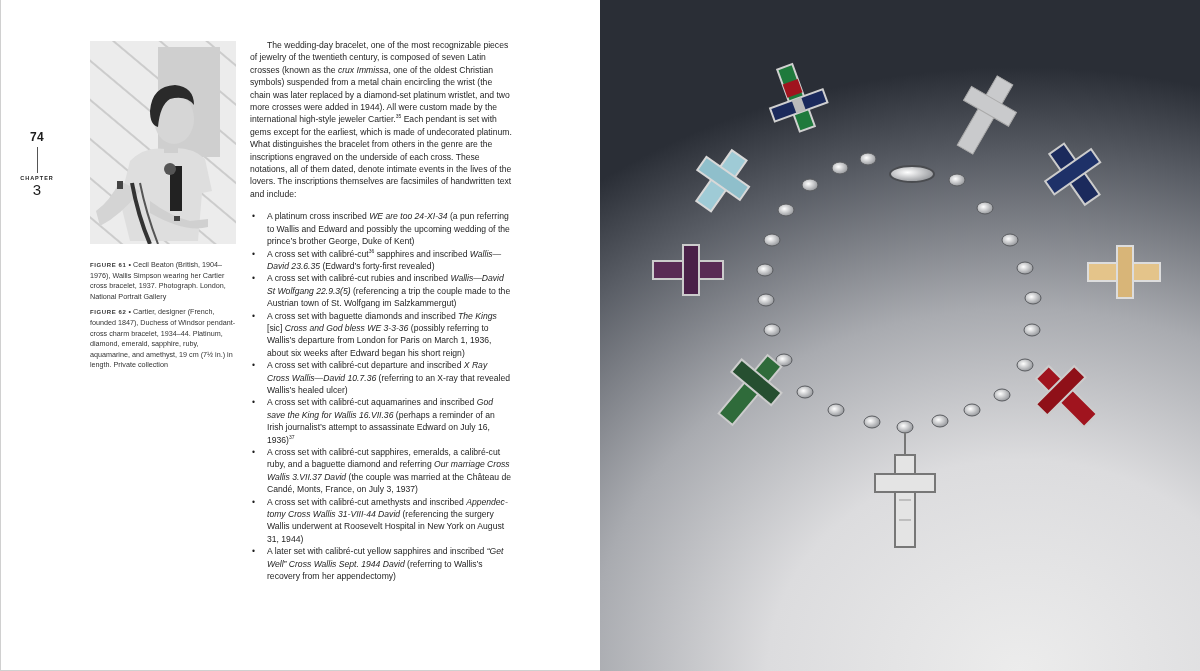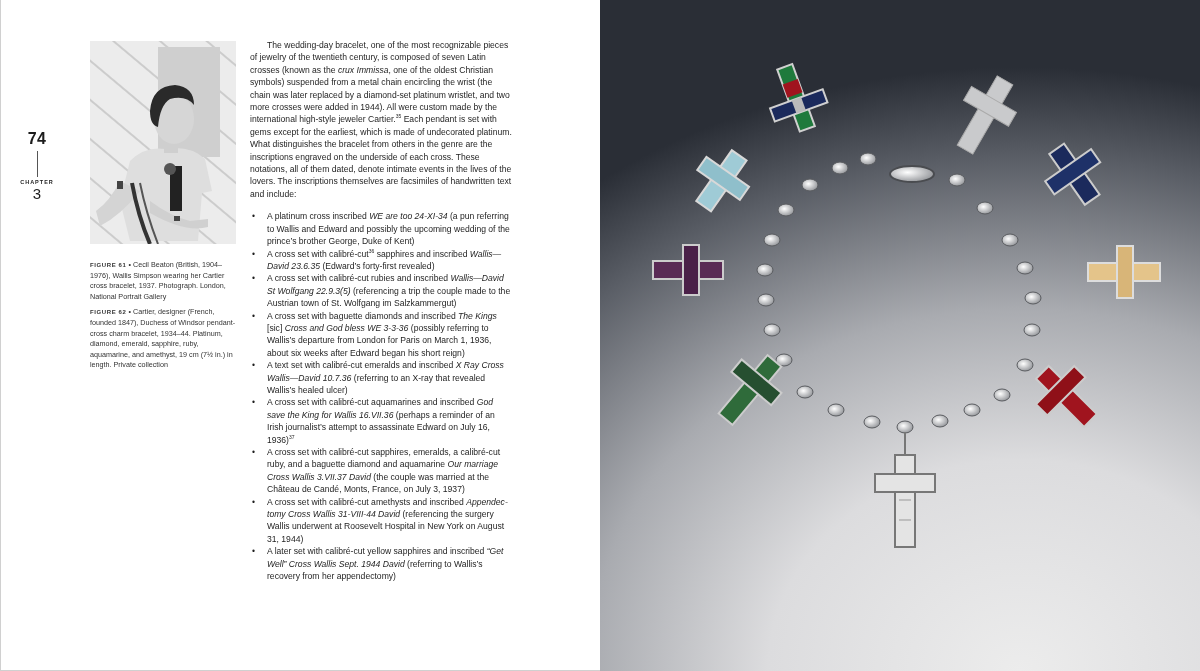--- a/index.html
+++ b/index.html
@@ -2,21 +2,21 @@
 <html><head>
 <meta charset="utf-8">
 <style>
   html,body{margin:0;padding:0;}
   body{width:1200px;height:671px;overflow:hidden;background:#fff;font-family:"Liberation Sans",sans-serif;color:#1c1c1c;position:relative;}
   .spread{position:absolute;inset:0;display:flex;}
   .page-left{position:relative;width:600px;height:671px;background:#fff;border-left:1px solid #d0d0d0;border-bottom:1px solid #d0d0d0;box-sizing:border-box;}
   .page-right{position:relative;width:600px;height:671px;overflow:hidden;
     background:radial-gradient(ellipse 120% 90% at 70% 100%, #ececec 0%, #dcdcde 35%, #a9abb0 60%, #5a5e66 85%, #2a2e36 100%);}
   .folio{position:absolute;left:18px;top:130px;width:36px;text-align:center;}
-  .folio-num{font-size:16px;font-weight:bold;letter-spacing:.3px;}
+  .folio-num{font-size:12px;font-weight:bold;letter-spacing:.3px;}
   .folio-rule{width:1px;height:26px;background:#555;margin:3px auto 2px;}
   .folio-chapter{font-size:5.5px;letter-spacing:1px;font-weight:bold;}
   .folio-chapnum{font-size:15px;line-height:15px;margin-top:1px;}
   .photo{position:absolute;left:89px;top:41px;width:146px;height:203px;overflow:hidden;
     background:linear-gradient(90deg,#d9d9d9 0%,#efefef 40%,#e6e6e6 60%,#f0f0f0 100%);}
   .captions{position:absolute;left:89px;top:260px;width:150px;font-size:7.2px;line-height:10.6px;color:#333;}
   .captions p{margin:0 0 5px 0;}
   .fig-label{font-weight:bold;font-size:6px;letter-spacing:.6px;}
   .body-text{position:absolute;left:249px;top:39px;width:262px;font-size:8.6px;line-height:12.4px;color:#1e1e1e;}
   .body-text p{margin:0;}
@@ -85,23 +85,23 @@
     </div>
 
     <div class="body-text">
       <p class="indent"><span>The wedding-day bracelet, one of the most recognizable pieces of jewelry of the twentieth century, is composed of seven Latin crosses (known as the </span><i>crux Immissa</i><span>, one of the oldest Christian symbols) suspended from a metal chain encircling the wrist (the chain was later replaced by a diamond-set platinum wristlet, and two more crosses were added in 1944). All were custom made by the international high-style jeweler Cartier.</span><sup>35</sup><span> Each pendant is set with gems except for the earliest, which is made of undecorated platinum. What distinguishes the bracelet from others in the genre are the inscriptions engraved on the underside of each cross. These notations, all of them dated, denote intimate events in the lives of the lovers. The inscriptions themselves are facsimiles of handwritten text and include:</span></p>
 
       <ul>
         <li><span class="bullet">•</span><span>A platinum cross inscribed </span><i>WE are too 24-XI-34</i><span> (a pun referring to Wallis and Edward and possibly the upcoming wedding of the prince’s brother George, Duke of Kent)</span></li>
         <li><span class="bullet">•</span><span>A cross set with calibré-cut</span><sup>36</sup><span> sapphires and inscribed </span><i>Wallis—David 23.6.35</i><span> (Edward’s forty-first revealed)</span></li>
         <li><span class="bullet">•</span><span>A cross set with calibré-cut rubies and inscribed </span><i>Wallis—David St Wolfgang 22.9.3(5)</i><span> (referencing a trip the couple made to the Austrian town of St. Wolfgang im Salzkammergut)</span></li>
         <li><span class="bullet">•</span><span>A cross set with baguette diamonds and inscribed </span><i>The Kings</i><span> [sic] </span><i>Cross and God bless WE 3-3-36</i><span> (possibly referring to Wallis’s departure from London for Paris on March 1, 1936, about six weeks after Edward began his short reign)</span></li>
-        <li><span class="bullet">•</span><span>A text set with calibré-cut emeralds and inscribed </span><i>X Ray Cross Wallis—David 10.7.36</i><span> (referring to an X-ray that revealed Wallis’s healed ulcer)</span></li>
+        <li><span class="bullet">•</span><span>A cross set with calibré-cut departure and inscribed </span><i>X Ray Cross Wallis—David 10.7.36</i><span> (referring to an X-ray that revealed Wallis’s healed ulcer)</span></li>
         <li><span class="bullet">•</span><span>A cross set with calibré-cut aquamarines and inscribed </span><i>God save the King for Wallis 16.VII.36</i><span> (perhaps a reminder of an Irish journalist’s attempt to assassinate Edward on July 16, 1936)</span><sup>37</sup></li>
-        <li><span class="bullet">•</span><span>A cross set with calibré-cut sapphires, emeralds, a calibré-cut ruby, and a baguette diamond and aquamarine </span><i>Our marriage Cross Wallis 3.VII.37 David</i><span> (the couple was married at the Château de Candé, Monts, France, on July 3, 1937)</span></li>
+        <li><span class="bullet">•</span><span>A cross set with calibré-cut sapphires, emeralds, a calibré-cut ruby, and a baguette diamond and referring </span><i>Our marriage Cross Wallis 3.VII.37 David</i><span> (the couple was married at the Château de Candé, Monts, France, on July 3, 1937)</span></li>
         <li><span class="bullet">•</span><span>A cross set with calibré-cut amethysts and inscribed </span><i>Appendec­tomy Cross Wallis 31-VIII-44 David</i><span> (referencing the surgery Wallis underwent at Roosevelt Hospital in New York on August 31, 1944)</span></li>
         <li><span class="bullet">•</span><span>A later set with calibré-cut yellow sapphires and inscribed </span><i>“Get Well” Cross Wallis Sept. 1944 David</i><span> (referring to Wallis’s recovery from her appendectomy)</span></li>
       </ul>
 
     </div>
   </div>
 
   <div class="page-right">
     <svg class="bracelet" width="600" height="671" viewBox="0 0 600 671">
       <defs>

